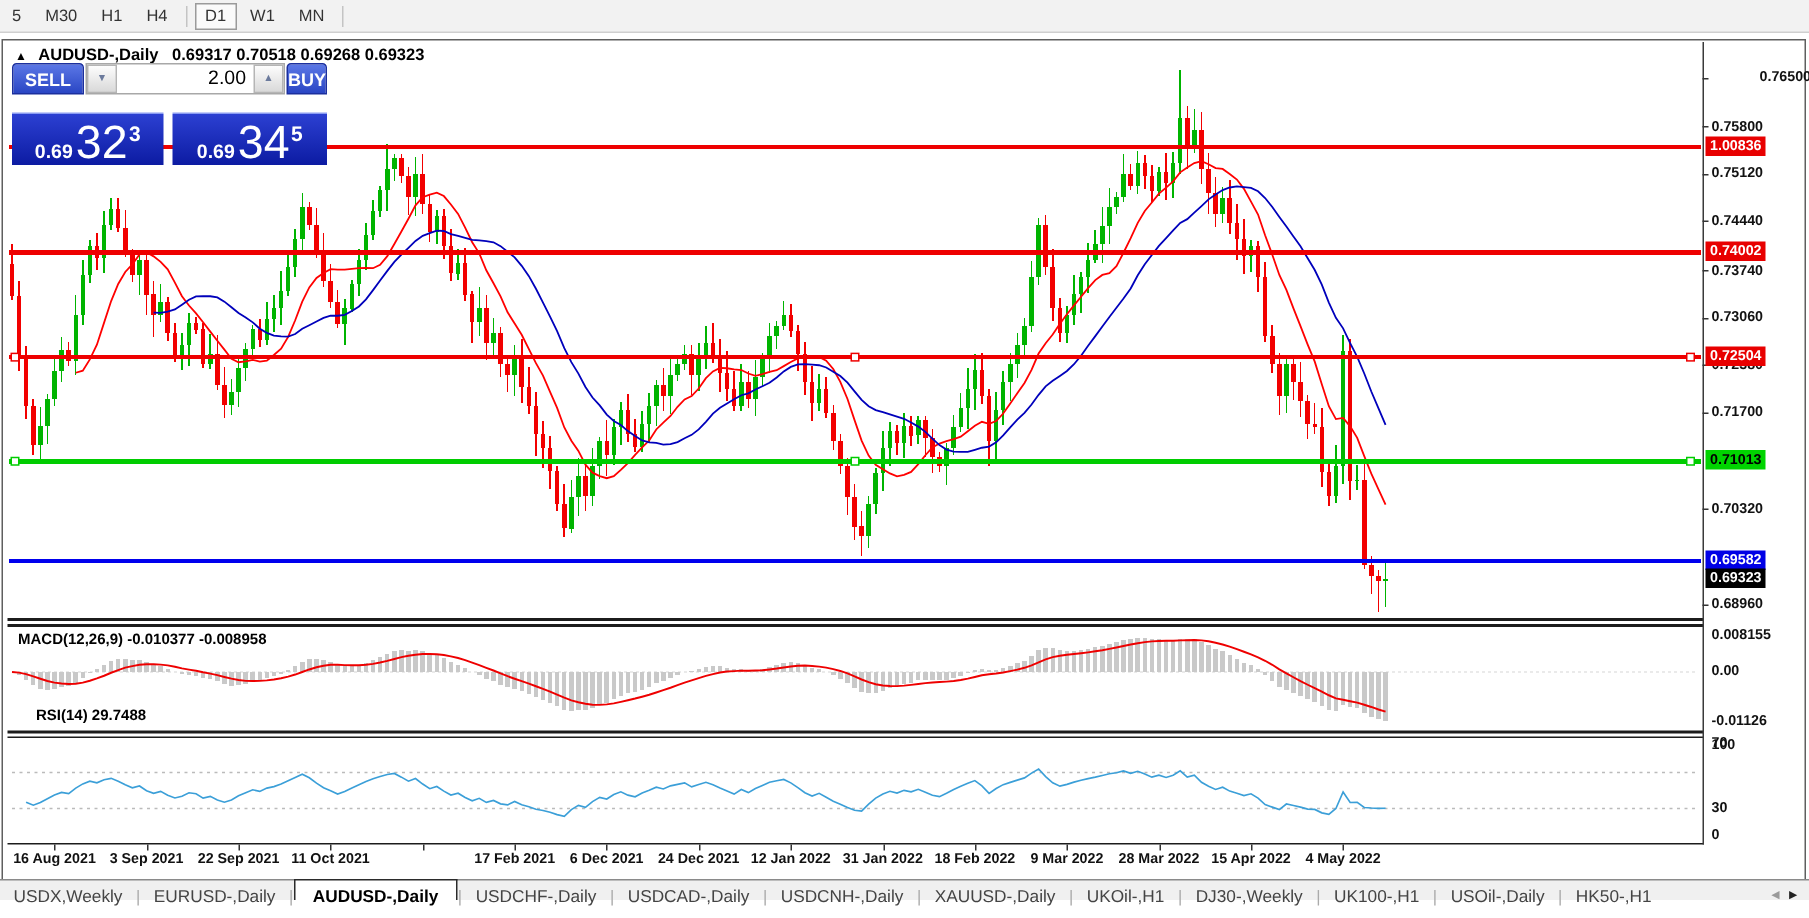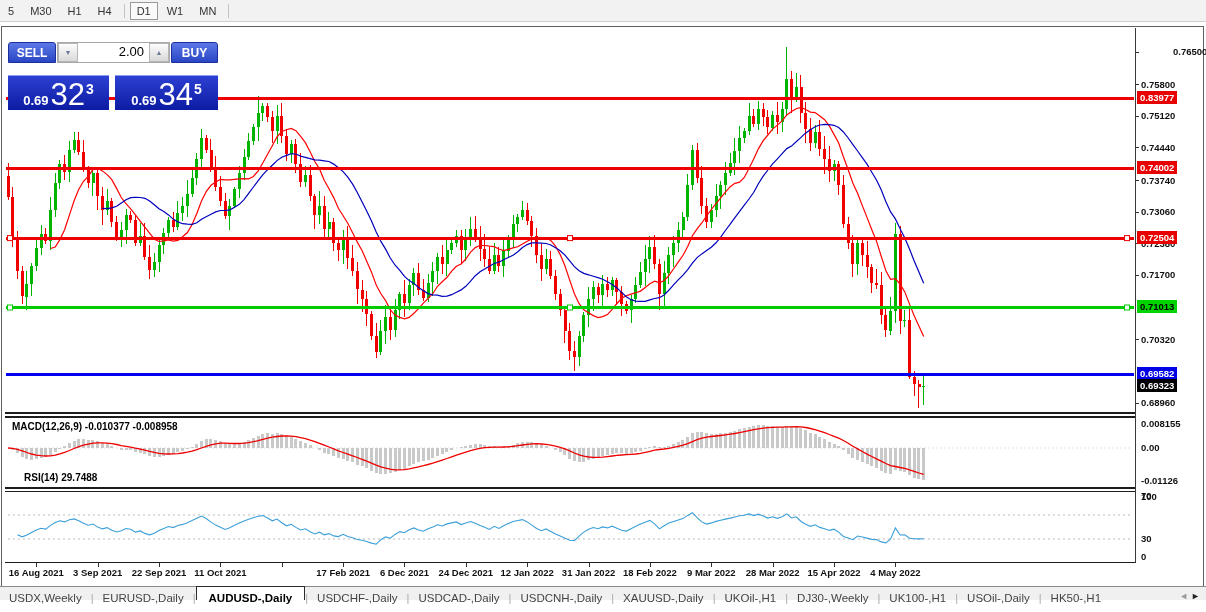--- a/index.html
+++ b/index.html
@@ -14,21 +14,21 @@
   
   .window-frame{position:absolute;left:1px;top:26px;width:1201px;height:559px;border:1px solid #5f5f5f;background:#fff;}
   .chart-title{position:absolute;left:10px;top:31px;font-size:11px;font-weight:700;color:#000;}
   .chart-title .tri{font-size:8px;margin-right:5px;}
   
   .trade-widget{position:absolute;left:8px;top:42px;width:210px;}
   .tw-row1{display:flex;height:21px;}
   .tw-btn{color:#fff;font-size:12px;font-weight:700;text-align:center;line-height:20px;
           background:linear-gradient(#5b77e6,#2a46c4);border:1px solid #1b2f9e;box-sizing:border-box;}
   .tw-sell{width:48px;border-radius:3px 3px 0 0;}
-  .tw-buy{width:47px;margin-left:1px;border-radius:3px 3px 0 0;}
+  .tw-buy{width:27px;margin-left:1px;border-radius:3px 3px 0 0;}
   .tw-spin{flex:1;display:flex;margin-left:1px;border:1px solid #a8a8a8;background:#fff;box-sizing:border-box;}
   .tw-arrow{width:20px;background:linear-gradient(#fdfdfd,#d9d9d9);border:1px solid #b5b5b5;
             font-size:7px;color:#6b7a9c;text-align:center;line-height:17px;box-sizing:border-box;}
   .tw-vol{flex:1;font-size:13px;color:#000;text-align:right;padding:1px 5px 0 0;}
   .tw-row2{display:flex;margin-top:12px;height:35px;}
   .tw-price{background:linear-gradient(#2c40d2,#0c1ba2);border-top:1px solid #8b9cf2;color:#fff;
             display:flex;align-items:flex-end;justify-content:center;padding-bottom:2px;box-sizing:border-box;}
   .tw-price-sell{width:101px;}
   .tw-price-buy{width:103px;margin-left:6px;}
   .twp-prefix{font-size:13px;font-weight:700;margin-right:2px;line-height:15px;}
@@ -69,20 +69,25 @@
       <div class="tfbtn">H4</div>
       <div class="tfsep"></div>
       <div class="tfbtn active">D1</div>
       <div class="tfbtn">W1</div>
       <div class="tfbtn">MN</div>
       <div class="tfsep"></div>
     </div>
 
   <div class="window-frame"></div>
 
+  <div class="chart-title">
+    <span class="tri">▲</span>
+    <span>AUDUSD-,Daily</span>
+    <span style="margin-left:6px;">0.69317 0.70518 0.69268 0.69323</span>
+  </div>
 
   <svg id="main-chart" width="1131" height="385" viewBox="5 28 1131 385">
       <g shape-rendering="crispEdges">
         <line x1="8" y1="162.8" x2="8" y2="200.3" stroke="#f20000" stroke-width="1"></line>
         <rect x="6.5" y="176.3" width="3" height="21.0" fill="#f20000"></rect>
         <line x1="12.719999999999999" y1="187.1" x2="12.719999999999999" y2="247.1" stroke="#f20000" stroke-width="1"></line>
         <rect x="11.2" y="197.3" width="3" height="41.0" fill="#f20000"></rect>
         <line x1="17.439999999999998" y1="230.5" x2="17.439999999999998" y2="279.1" stroke="#f20000" stroke-width="1"></line>
         <rect x="15.9" y="238.2" width="3" height="32.6" fill="#f20000"></rect>
         <line x1="22.16" y1="266.3" x2="22.16" y2="303.5" stroke="#f20000" stroke-width="1"></line>
@@ -715,21 +720,21 @@
       <div class="ax-tick" style="top: 211.666px;"></div>
       <div class="ax-label" style="top: 206.166px;">0.73060</div>
       <div class="ax-tick" style="top: 243.327px;"></div>
       <div class="ax-label" style="top: 237.827px;">0.72380</div>
       <div class="ax-tick" style="top: 274.988px;"></div>
       <div class="ax-label" style="top: 269.488px;">0.71700</div>
       <div class="ax-tick" style="top: 339.241px;"></div>
       <div class="ax-label" style="top: 333.741px;">0.70320</div>
       <div class="ax-tick" style="top: 402.562px;"></div>
       <div class="ax-label" style="top: 397.062px;">0.68960</div>
-      <div class="ax-tag" style="top: 91.0013px; background: rgb(232, 0, 0); color: rgb(255, 255, 255);">0.83977</div>
+      <div class="ax-tag" style="top: 91.0013px; background: rgb(232, 0, 0); color: rgb(255, 255, 255);">1.00836</div>
       <div class="ax-tag" style="top: 161.307px; background: rgb(232, 0, 0); color: rgb(255, 255, 255);">0.74002</div>
       <div class="ax-tag" style="top: 231.054px; background: rgb(232, 0, 0); color: rgb(255, 255, 255);">0.72504</div>
       <div class="ax-tag" style="top: 300.475px; background: rgb(0, 212, 0); color: rgb(0, 0, 0);">0.71013</div>
       <div class="ax-tag" style="top: 367.102px; background: rgb(0, 0, 230); color: rgb(255, 255, 255);">0.69582</div>
       <div class="ax-tag" style="top: 379.161px; background: rgb(0, 0, 0); color: rgb(255, 255, 255);">0.69323</div>
       <div class="ax-label" style="top: 418.351px;">0.008155</div>
       <div class="ax-label" style="top: 442px;">0.00</div>
       <div class="ax-label" style="top: 474.654px;">-0.01126</div>
       <div class="ax-label" style="top: 491px;">100</div>
       <div class="ax-label" style="top: 490px;">70</div>

